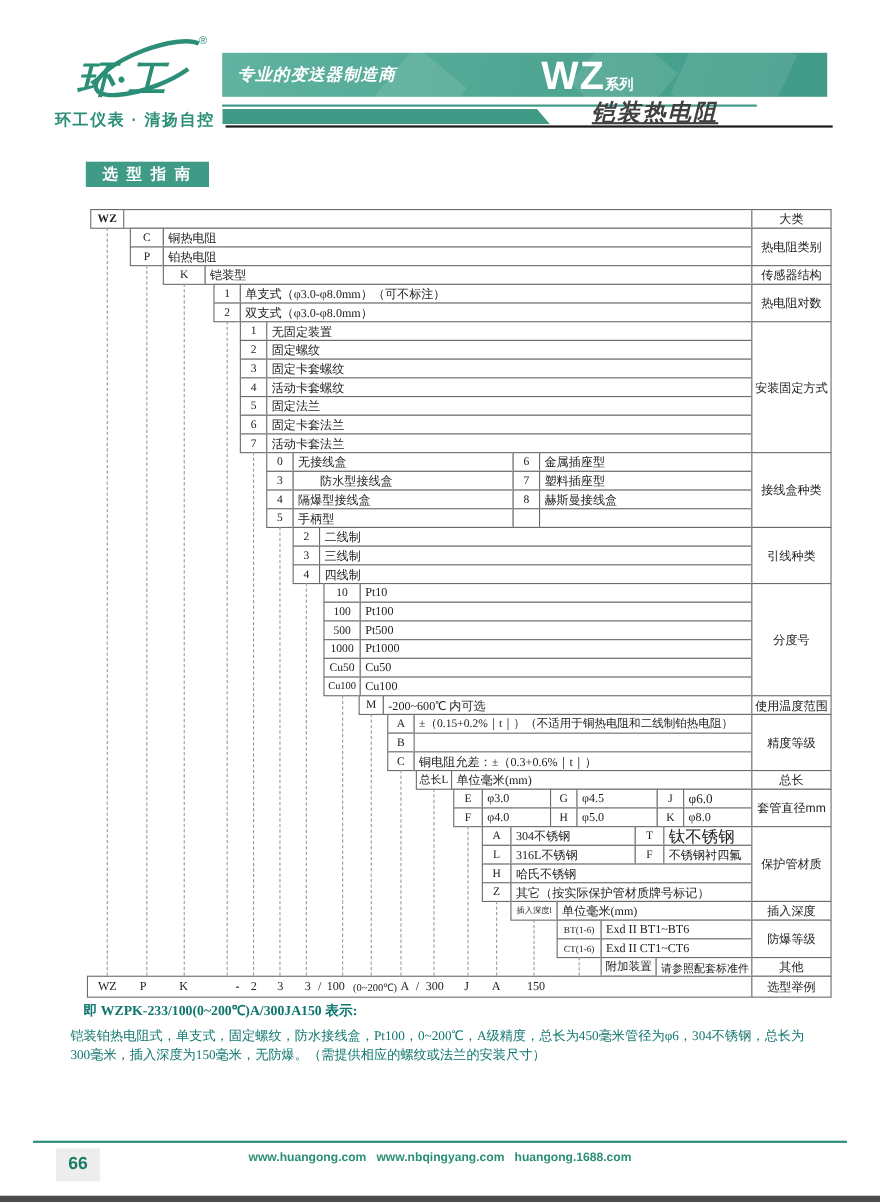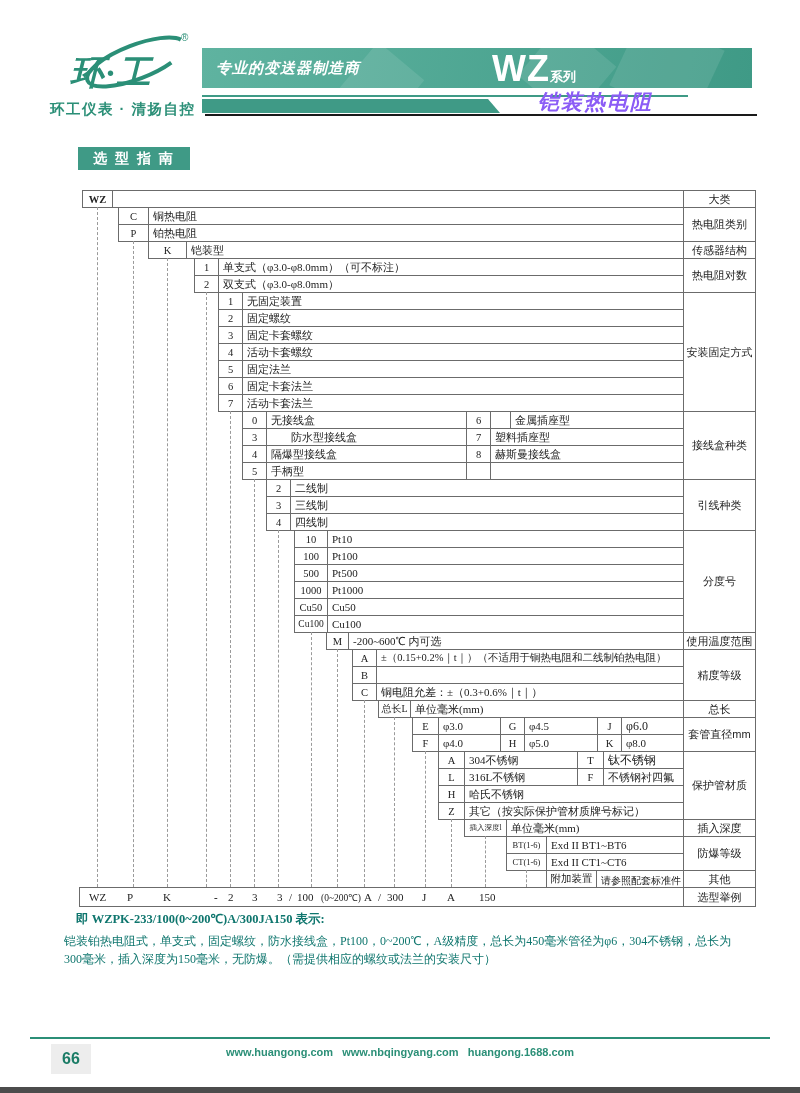--- a/index.html
+++ b/index.html
@@ -19,21 +19,21 @@
   #band-slogan{position:absolute;left:14px;top:0;height:40px;display:flex;align-items:center;
                font:italic bold 15px "Liberation Sans",sans-serif;color:#fff;letter-spacing:1px;}
   #series-wrap{position:absolute;left:290px;top:0px;color:#fff;}
   #series-big{font:bold 36px "Liberation Sans",sans-serif;letter-spacing:1px;}
   #series-small{font:bold 13px "Liberation Sans",sans-serif;}
   #thin-line{position:absolute;left:202px;top:95px;width:486px;height:2px;background:var(--teal);}
   #strip{position:absolute;left:202px;top:99px;width:298px;height:14px;background:var(--teal);
          clip-path:polygon(0 0,calc(100% - 12px) 0,100% 100%,0 100%);}
   #black-line{position:absolute;left:205px;top:114px;width:552px;height:1.5px;background:#1a1a1a;}
   #product-title{position:absolute;left:538px;top:88px;font:italic bold 21px "Liberation Sans",sans-serif;
-                 color:#8b5cf6;letter-spacing:2px;}
+                 color:#404040;letter-spacing:2px;text-decoration:underline;}
   #badge{position:absolute;left:78px;top:147px;width:112px;height:23px;background:var(--teal);
          color:#fff;display:flex;align-items:center;justify-content:center;
          font-size:14px;font-weight:bold;letter-spacing:2px;}
   
   #table-area{position:absolute;left:0;top:0;width:800px;height:1093px;}
   .cell{position:absolute;box-sizing:border-box;border:1px solid var(--bd);
         display:flex;align-items:center;background:#fff;
         font-family:"Liberation Serif",serif;color:#222;}
   .code{justify-content:center;}
   .desc{padding-left:4px;}
@@ -118,21 +118,21 @@
       <div class="cell desc" style="left: 242px; top: 360px; width: 442px; height: 18px; font-size: 11px;">固定法兰</div>
       <div class="cell code" style="left: 218px; top: 377px; width: 25px; height: 18px; font-size: 10.5px;">6</div>
       <div class="cell desc" style="left: 242px; top: 377px; width: 442px; height: 18px; font-size: 11px;">固定卡套法兰</div>
       <div class="cell code" style="left: 218px; top: 394px; width: 25px; height: 18px; font-size: 10.5px;">7</div>
       <div class="cell desc" style="left: 242px; top: 394px; width: 442px; height: 18px; font-size: 11px;">活动卡套法兰</div>
       <div class="rlabel" style="left: 683px; top: 292px; width: 73px; height: 120px;">安装固定方式</div>
       <div class="guide" style="left: 230px; top: 411px; height: 476px;"></div>
       <div class="cell code" style="left: 242px; top: 411px; width: 25px; height: 18px; font-size: 10.5px;">0</div>
       <div class="cell desc" style="left: 266px; top: 411px; width: 201px; height: 18px; font-size: 11px;">无接线盒</div>
       <div class="cell code" style="left: 466px; top: 411px; width: 25px; height: 18px; font-size: 10.5px;">6</div>
-      <div class="cell desc" style="left: 510px; top: 411px; width: 230px; height: 18px; font-size: 11px;">金属插座型</div>
+      <div class="cell desc" style="left: 490px; top: 411px; width: 230px; height: 18px; font-size: 11px;">金属插座型</div>
       <div class="cell code" style="left: 242px; top: 428px; width: 25px; height: 18px; font-size: 10.5px;">3</div>
       <div class="cell desc" style="left: 266px; top: 428px; width: 201px; height: 18px; font-size: 11px; padding-left: 24px;">防水型接线盒</div>
       <div class="cell code" style="left: 466px; top: 428px; width: 25px; height: 18px; font-size: 10.5px;">7</div>
       <div class="cell desc" style="left: 490px; top: 428px; width: 194px; height: 18px; font-size: 11px;">塑料插座型</div>
       <div class="cell code" style="left: 242px; top: 445px; width: 25px; height: 18px; font-size: 10.5px;">4</div>
       <div class="cell desc" style="left: 266px; top: 445px; width: 201px; height: 18px; font-size: 11px;">隔爆型接线盒</div>
       <div class="cell code" style="left: 466px; top: 445px; width: 25px; height: 18px; font-size: 10.5px;">8</div>
       <div class="cell desc" style="left: 490px; top: 445px; width: 194px; height: 18px; font-size: 11px;">赫斯曼接线盒</div>
       <div class="cell code" style="left: 242px; top: 462px; width: 25px; height: 18px; font-size: 10.5px;">5</div>
       <div class="cell desc" style="left: 266px; top: 462px; width: 201px; height: 18px; font-size: 11px;">手柄型</div>
@@ -187,21 +187,21 @@
       <div class="cell desc" style="left: 438px; top: 734px; width: 63px; height: 18px; font-size: 11px;">φ4.0</div>
       <div class="cell code" style="left: 500px; top: 734px; width: 25px; height: 18px; font-size: 10.5px;">H</div>
       <div class="cell desc" style="left: 524px; top: 734px; width: 74px; height: 18px; font-size: 11px;">φ5.0</div>
       <div class="cell code" style="left: 597px; top: 734px; width: 25px; height: 18px; font-size: 10.5px;">K</div>
       <div class="cell desc" style="left: 621px; top: 734px; width: 63px; height: 18px; font-size: 11px;">φ8.0</div>
       <div class="rlabel" style="left: 683px; top: 717px; width: 73px; height: 35px;">套管直径mm</div>
       <div class="guide" style="left: 425px; top: 751px; height: 136px;"></div>
       <div class="cell code" style="left: 438px; top: 751px; width: 27px; height: 18px; font-size: 10.5px;">A</div>
       <div class="cell desc" style="left: 464px; top: 751px; width: 114px; height: 18px; font-size: 11px;">304不锈钢</div>
       <div class="cell code" style="left: 577px; top: 751px; width: 27px; height: 18px; font-size: 10.5px;">T</div>
-      <div class="cell desc" style="left: 603px; top: 751px; width: 91px; height: 18px; font-size: 12px;">钛不锈钢</div>
+      <div class="cell desc" style="left: 603px; top: 751px; width: 91px; height: 18px; font-size: 15px;">钛不锈钢</div>
       <div class="cell code" style="left: 438px; top: 768px; width: 27px; height: 18px; font-size: 10.5px;">L</div>
       <div class="cell desc" style="left: 464px; top: 768px; width: 114px; height: 18px; font-size: 11px;">316L不锈钢</div>
       <div class="cell code" style="left: 577px; top: 768px; width: 27px; height: 18px; font-size: 10.5px;">F</div>
       <div class="cell desc" style="left: 603px; top: 768px; width: 81px; height: 18px; font-size: 11px;">不锈钢衬四氟</div>
       <div class="cell code" style="left: 438px; top: 785px; width: 27px; height: 18px; font-size: 10.5px;">H</div>
       <div class="cell desc" style="left: 464px; top: 785px; width: 220px; height: 18px; font-size: 11px;">哈氏不锈钢</div>
       <div class="cell code" style="left: 438px; top: 802px; width: 27px; height: 18px; font-size: 10.5px;">Z</div>
       <div class="cell desc" style="left: 464px; top: 802px; width: 220px; height: 18px; font-size: 11px;">其它（按实际保护管材质牌号标记）</div>
       <div class="rlabel" style="left: 683px; top: 751px; width: 73px; height: 69px;">保护管材质</div>
       <div class="guide" style="left: 451px; top: 819px; height: 68px;"></div>

